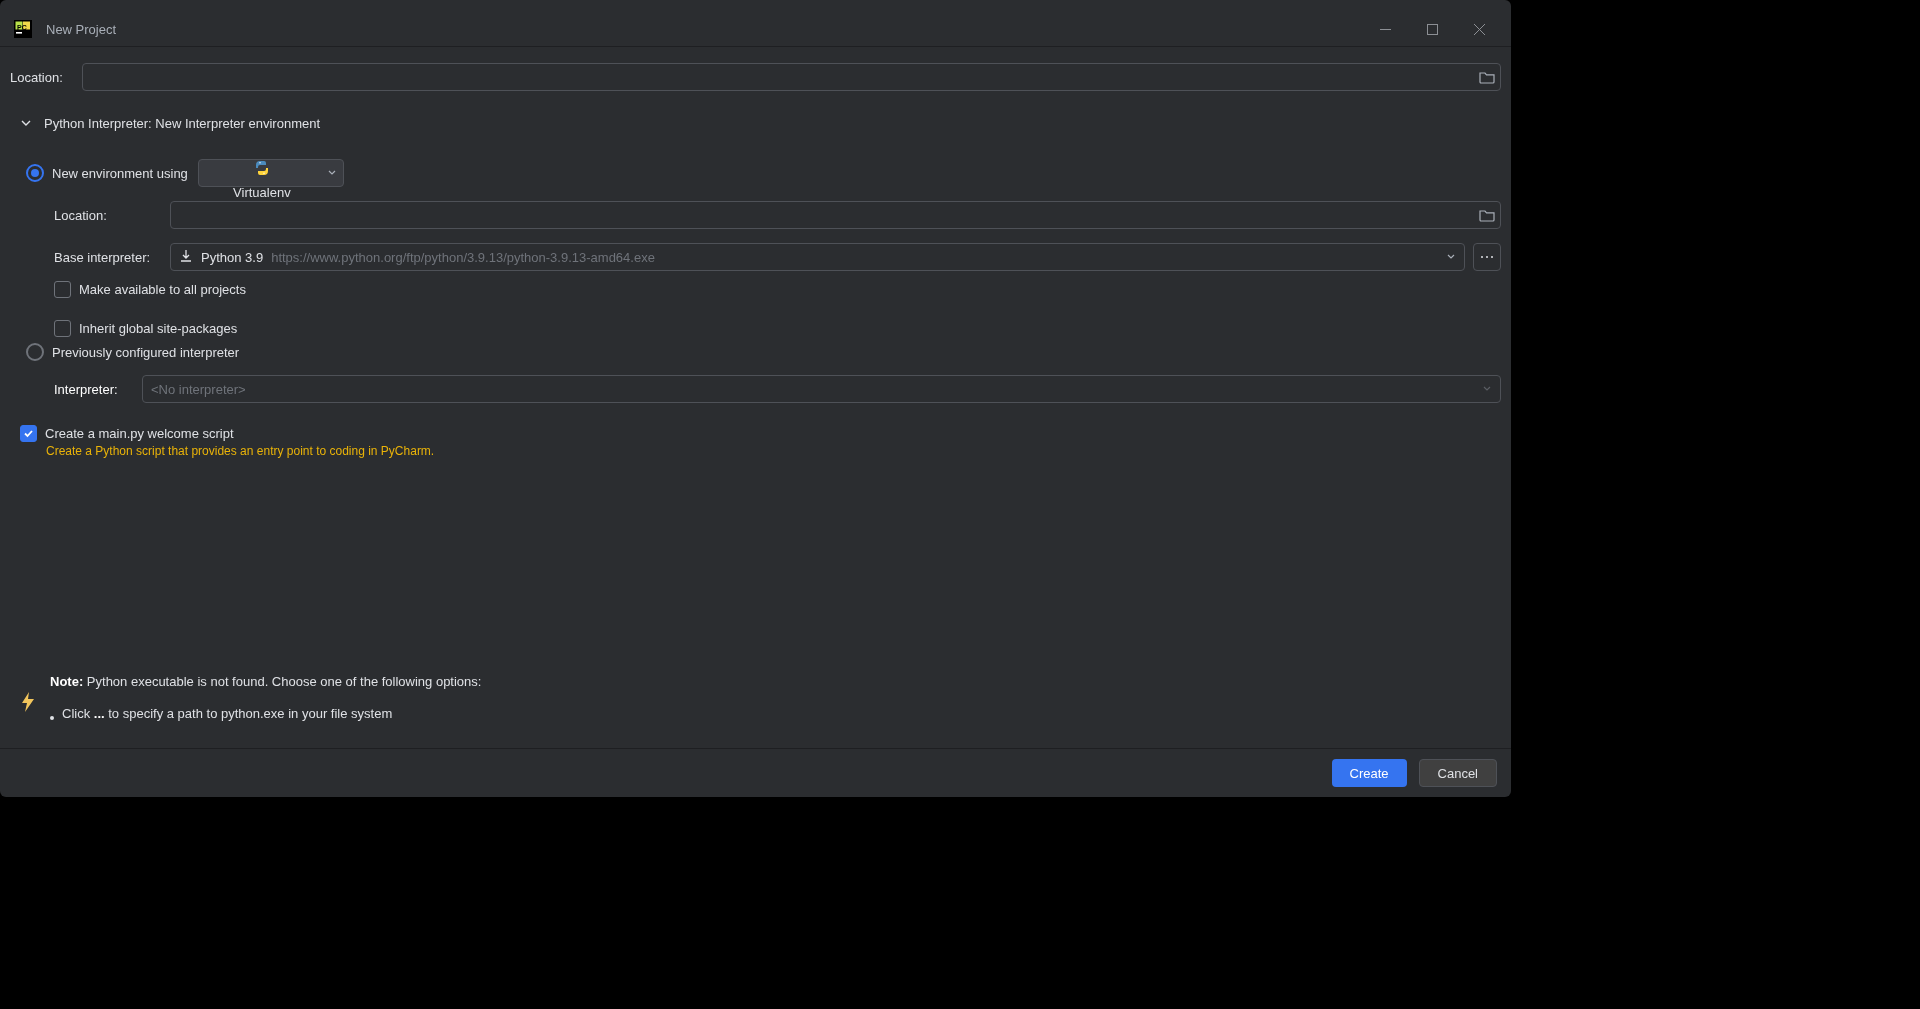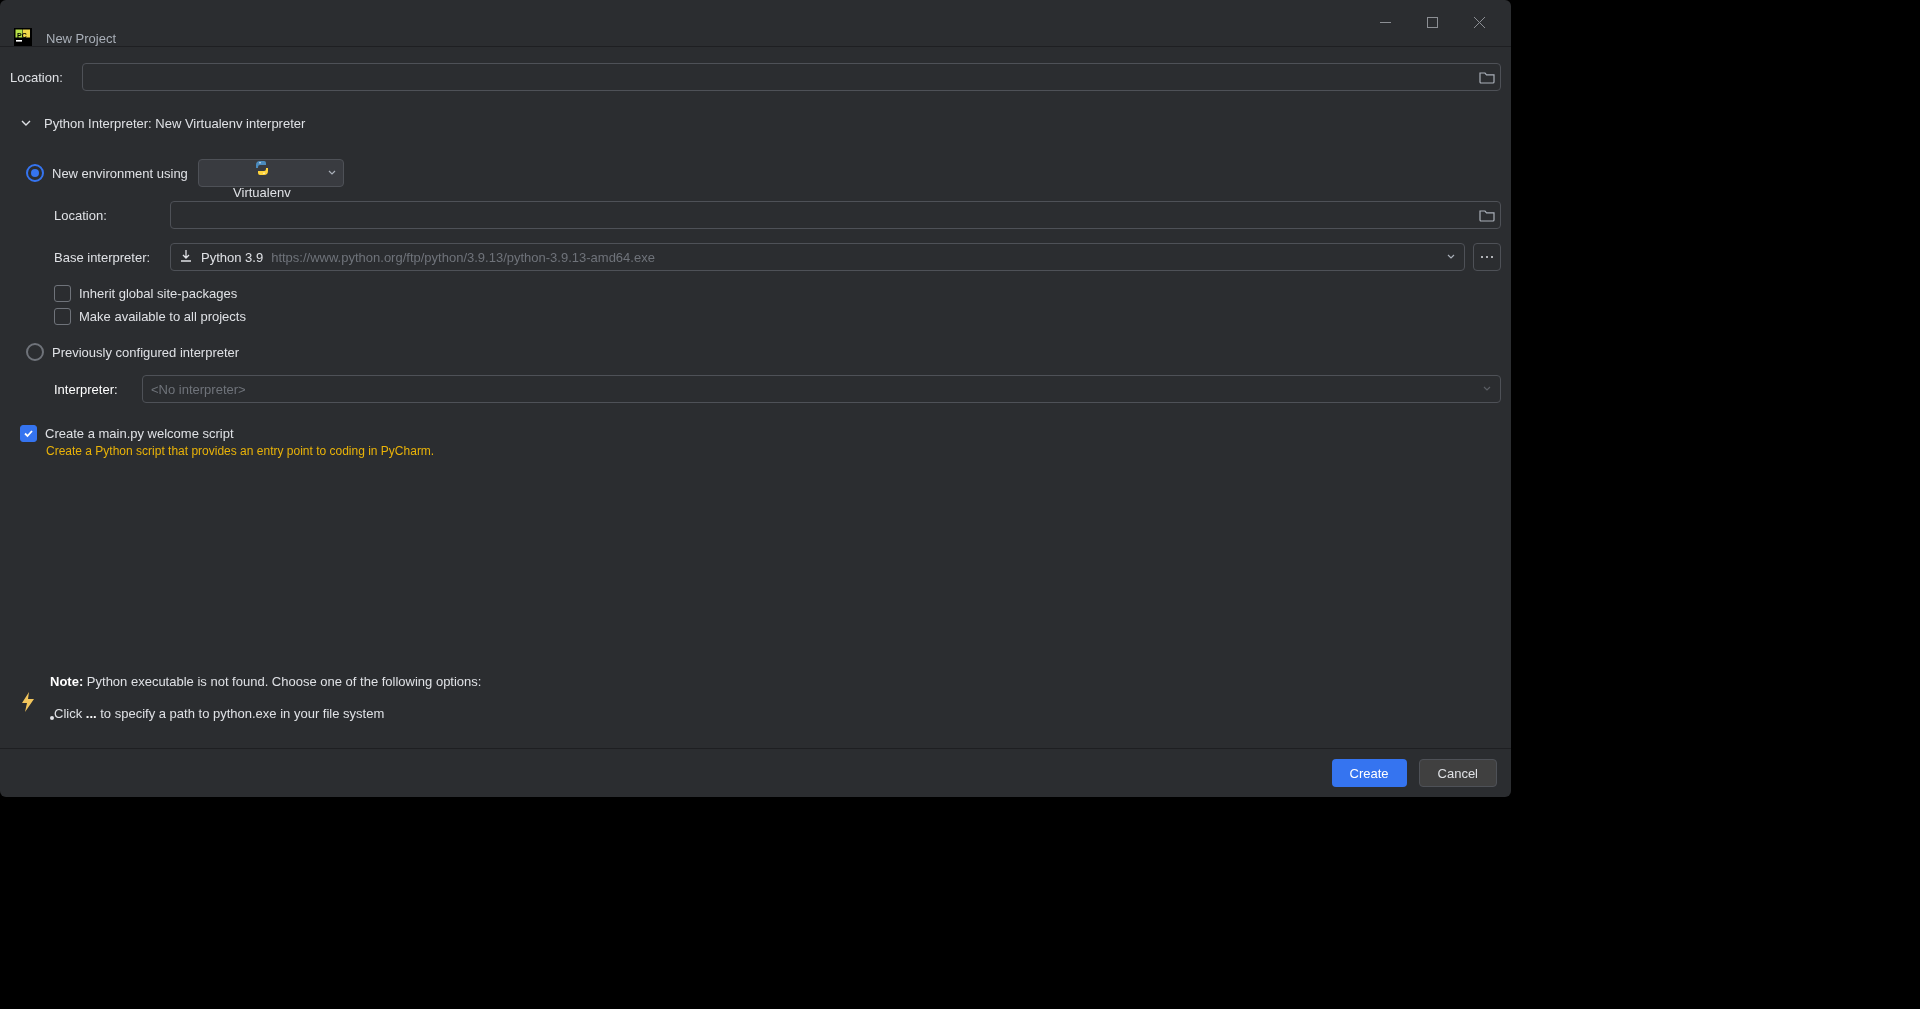--- a/index.html
+++ b/index.html
@@ -14,21 +14,21 @@
   display: flex;
   flex-direction: column;
   border-radius: 6px;
   overflow: hidden;
 }
 
 
 .titlebar {
   height: 47px;
   display: flex;
-  align-items: flex-end;
+  align-items: center;
   padding: 12px 8px 0 14px;
   border-bottom: 1px solid #1e1f22;
 }
 .app-icon {
   width: 18px; height: 18px;
   margin-right: 14px;
   display: inline-flex; align-items: center; justify-content: center;
 }
 .titlebar .title { color: #a9afb8; flex: 1; }
 .win-controls { display: flex; }
@@ -157,21 +157,21 @@
 
 .note-block {
   margin: auto 0 0 4px;
   display: flex; gap: 14px;
   padding: 8px 6px 14px 6px;
 }
 .bolt { color: #f2c55c; font-size: 18px; margin-top: 20px; }
 .note-text { line-height: 20px; }
 .note-text b { color: #fff; font-weight: 600; }
 .bullets { margin-top: 12px; }
-.bullet-row { display: flex; align-items: center; }
+.bullet-row { display: flex; align-items: center; gap: 8px; }
 .dot { width: 4px; height: 4px; border-radius: 50%; background: #dfe1e5; display: inline-block; margin-top: 8px; flex-shrink: 0; }
 
 
 .footer {
   height: 48px;
   display: flex; align-items: center; justify-content: flex-end;
   padding: 0 14px;
   gap: 12px;
 }
 .btn {
@@ -237,21 +237,21 @@
     </div>
 
     <div class="section-head">
       <span class="chevron">
         <svg width="12" height="12" viewBox="0 0 12 12" fill="none" stroke="#dfe1e5" stroke-width="1.4">
             <path d="M2 4 L6 8 L10 4"></path>
           </svg>
       </span>
       <span>
         <span>Python Interpreter:</span>
-        <span>New Virtualenv interpreter</span>
+        <span>New Interpreter environment</span>
       </span>
     </div>
 
     <div class="row indent1" style="margin:18px 0 14px 0">
       <span class="radio selected"></span>
       <span class="label">New environment using</span>
       <div class="dropdown" style="margin-left:10px">
         <span>
           <svg width="16" height="16" viewBox="0 0 16 16">
             <path d="M7 1 h3 a2 2 0 0 1 2 2 v2 H6 a2 2 0 0 0 -2 2 v1 H2 V5 a4 4 0 0 1 4 -4 Z" fill="#4b8bbe"></path>
@@ -299,27 +299,27 @@
       </div>
       <div class="ellipsis-btn">
         <svg width="14" height="4" viewBox="0 0 14 4" fill="#dfe1e5">
           <circle cx="2" cy="2" r="1"></circle>
             <circle cx="7" cy="2" r="1"></circle>
             <circle cx="12" cy="2" r="1"></circle>
         </svg>
       </div>
     </div>
 
+    <div class="row indent2" style="margin:0 0 18px 0">
+      <span class="checkbox"></span>
+      <span class="label">Make available to all projects</span>
+    </div>
     <div class="row indent2" style="margin:4px 0 6px 0">
       <span class="checkbox"></span>
       <span class="label">Inherit global site-packages</span>
-    </div>
-    <div class="row indent2" style="margin:0 0 18px 0">
-      <span class="checkbox"></span>
-      <span class="label">Make available to all projects</span>
     </div>
 
     <div class="row indent1" style="margin-bottom:14px">
       <span class="radio"></span>
       <span class="label">Previously configured interpreter</span>
     </div>
 
     <div class="row indent2" style="margin-bottom:22px">
       <span class="disabled-label" style="width:88px">Interpreter:</span>
       <div class="select-wide disabled">

